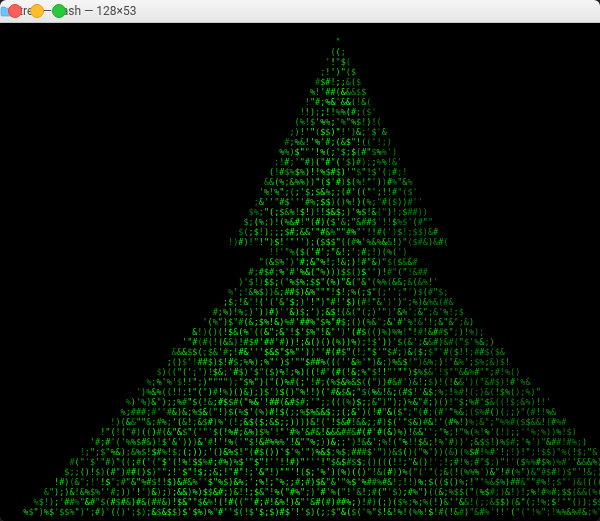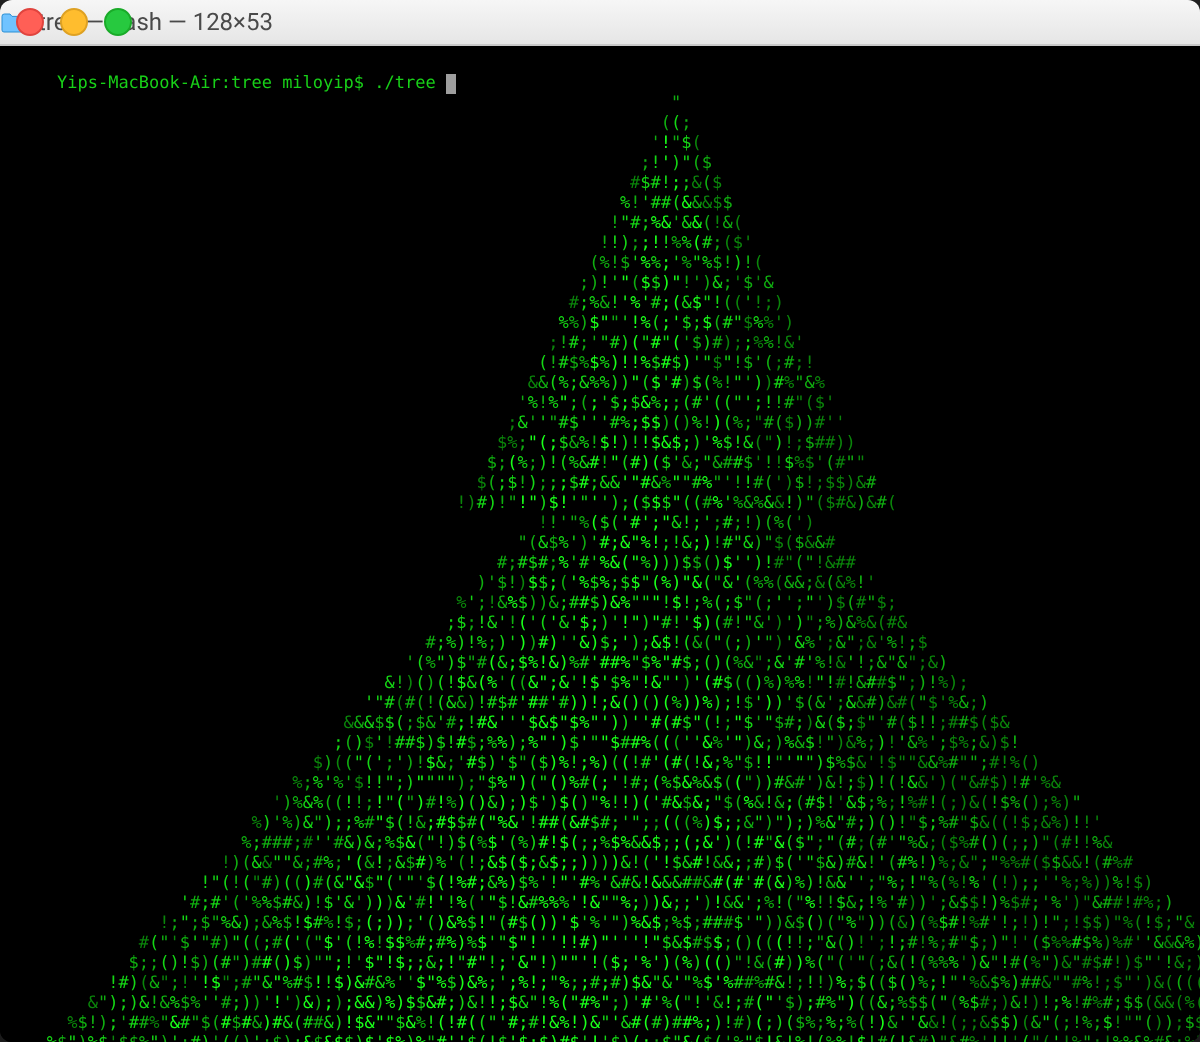--- a/index.html
+++ b/index.html
@@ -107,21 +107,20 @@
       <span class="folder-icon">
         <svg width="13" height="11" viewBox="0 0 13 11">
           <path d="M1 2.2 Q1 1 2.2 1 L5 1 L6 2.2 L11 2.2 Q12 2.2 12 3.3 L12 9 Q12 10 11 10 L2 10 Q1 10 1 9 Z" fill="#70c3ff" stroke="#2a8fd4" stroke-width="0.5"></path>
         </svg>
       </span>
       <span>tree — bash — 128×53</span>
     </div>
   </div>
 
   <div class="terminal">
-    <span class="prompt-line"><span class="prompt-host">Yips-MacBook-Air:tree miloyip$</span> <span class="prompt-input">./tree</span> <span class="cursor"></span></span>
 <pre class="output" id="tree-output">                                                                <span class="b3">"</span>                                                               
                                                                <span class="b3">(</span><span class="b2">(</span><span class="b3">;</span>                                                              
                                                               <span class="b3">'</span><span class="b1">!</span><span class="b3">"</span><span class="b2">$</span><span class="b4">(</span>                                                             
                                                              <span class="b3">;</span><span class="b2">!</span><span class="b1">'</span><span class="b2">)</span><span class="b2">"</span><span class="b3">(</span><span class="b3">$</span>                                                            
                                                             <span class="b4">#</span><span class="b2">$</span><span class="b2">#</span><span class="b2">!</span><span class="b1">;</span><span class="b2">;</span><span class="b4">&amp;</span><span class="b3">(</span><span class="b4">$</span>                                                           
                                                            <span class="b2">%</span><span class="b3">!</span><span class="b2">'</span><span class="b2">#</span><span class="b2">#</span><span class="b2">(</span><span class="b1">&amp;</span><span class="b3">&amp;</span><span class="b4">&amp;</span><span class="b4">$</span><span class="b3">$</span>                                                          
                                                           <span class="b3">!</span><span class="b2">"</span><span class="b2">#</span><span class="b2">;</span><span class="b1">%</span><span class="b1">&amp;</span><span class="b3">'</span><span class="b2">&amp;</span><span class="b1">&amp;</span><span class="b3">(</span><span class="b4">!</span><span class="b3">&amp;</span><span class="b4">(</span>                                                         
                                                          <span class="b3">!</span><span class="b2">!</span><span class="b2">)</span><span class="b3">;</span><span class="b1">;</span><span class="b1">!</span><span class="b2">!</span><span class="b3">%</span><span class="b2">%</span><span class="b1">(</span><span class="b2">#</span><span class="b3">;</span><span class="b4">(</span><span class="b4">$</span><span class="b4">'</span>                                                        
                                                         <span class="b3">(</span><span class="b3">%</span><span class="b3">!</span><span class="b3">$</span><span class="b2">'</span><span class="b1">%</span><span class="b2">%</span><span class="b1">;</span><span class="b2">'</span><span class="b3">%</span><span class="b2">"</span><span class="b2">%</span><span class="b3">$</span><span class="b3">!</span><span class="b2">)</span><span class="b3">!</span><span class="b4">(</span>                                                       
                                                        <span class="b3">;</span><span class="b3">)</span><span class="b2">!</span><span class="b2">'</span><span class="b1">"</span><span class="b3">(</span><span class="b1">$</span><span class="b2">$</span><span class="b1">)</span><span class="b1">"</span><span class="b3">!</span><span class="b3">'</span><span class="b3">)</span><span class="b2">&amp;</span><span class="b3">;</span><span class="b4">'</span><span class="b3">$</span><span class="b4">'</span><span class="b3">&amp;</span>                                                      

